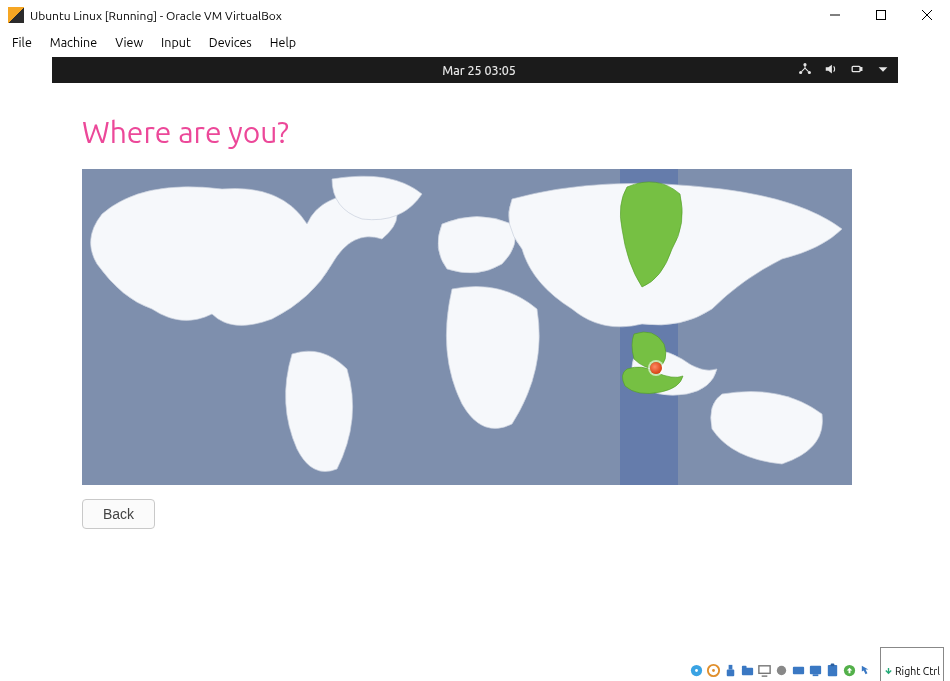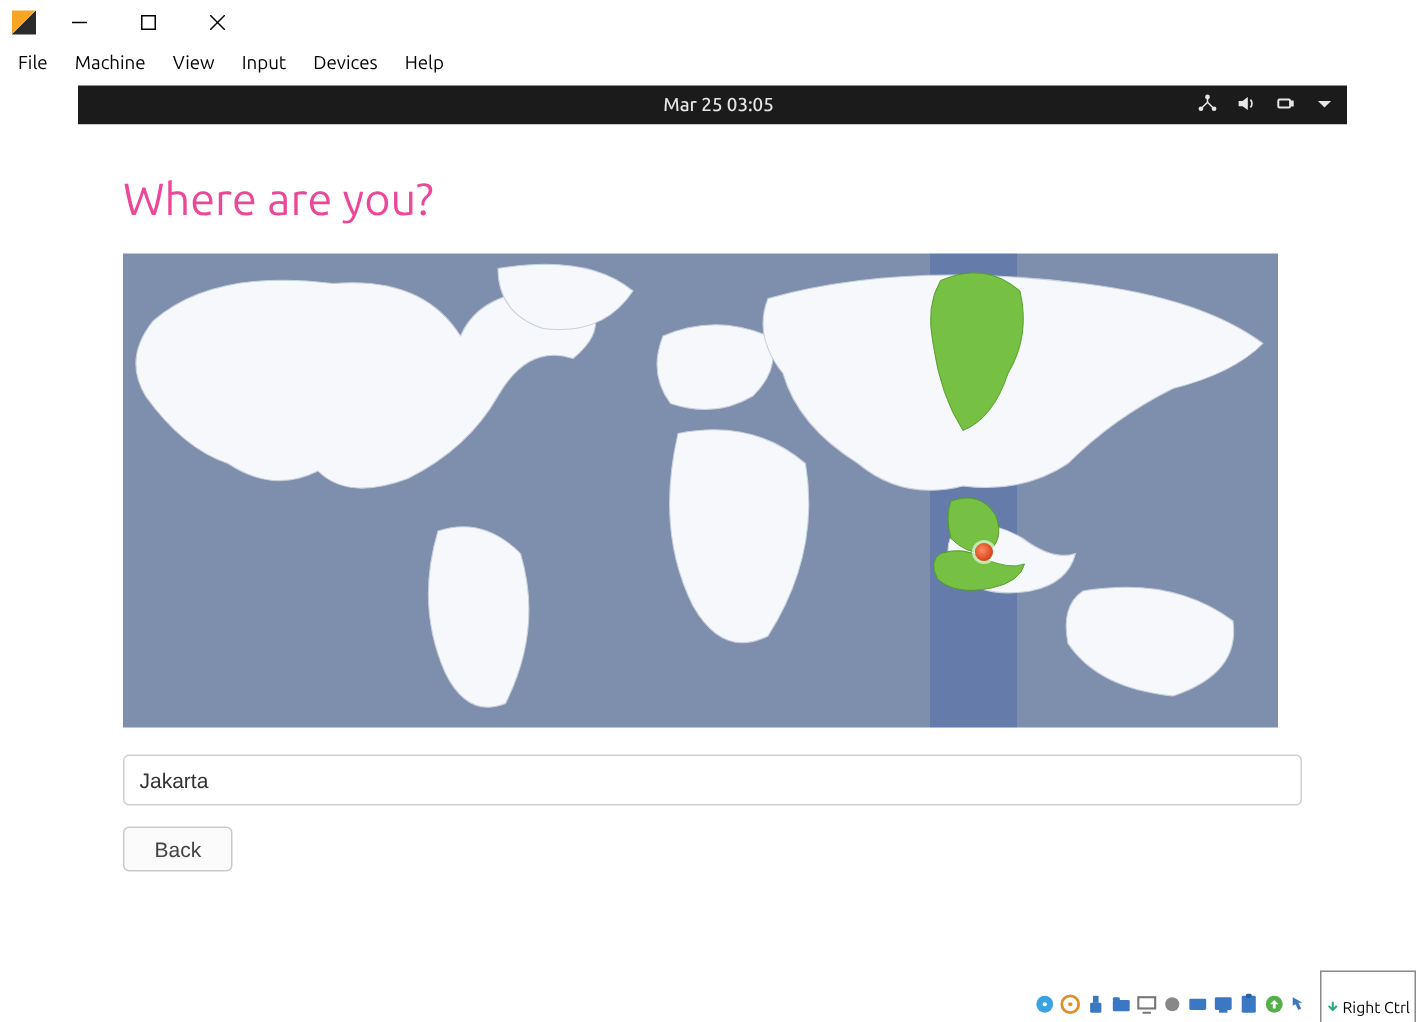--- a/index.html
+++ b/index.html
@@ -171,20 +171,21 @@
     display: flex; align-items: center; gap: 2px;
     height: 14px;
     font-size: 10.5px;
   }
 </style>
 </head>
 <body>
 
 <div class="host-titlebar">
   <span class="app-icon"></span>
+  <span class="title">Ubuntu Linux [Running] - Oracle VM VirtualBox</span>
   <div class="winbtn">
     <svg viewBox="0 0 10 10">
         <line x1="0" y1="5" x2="10" y2="5"></line>
       </svg>
   </div>
   <div class="winbtn">
     <svg viewBox="0 0 10 10">
         <rect x="0.5" y="0.5" width="9" height="9"></rect>
       </svg>
   </div>
@@ -271,21 +272,20 @@
 
           <path d="M545,18 Q575,5 598,25 Q605,55 590,80 Q580,110 560,118 Q545,95 540,60 Q535,35 545,18 Z"></path>
 
           <path d="M552,165 Q572,158 582,175 Q588,192 575,200 Q562,200 552,190 Q548,175 552,165 Z"></path>
           <path d="M545,200 q15,-5 28,3 q18,8 28,4 q-3,12 -22,16 q-24,5 -36,-6 q-6,-12 2,-17 Z"></path>
         </g>
       </svg>
       <div class="pin" title="Jakarta"></div>
     </div>
 
-    <input class="location-input" type="text" value="Jakarta" style="">
 
     <div class="nav-row">
       <button class="btn">Back</button>
     </div>
   </div>
 </div>
 
 <div class="vbox-statusbar">
   <span><svg viewBox="0 0 16 16">
         <circle cx="8" cy="8" r="6" fill="#3aa3e3"></circle>

